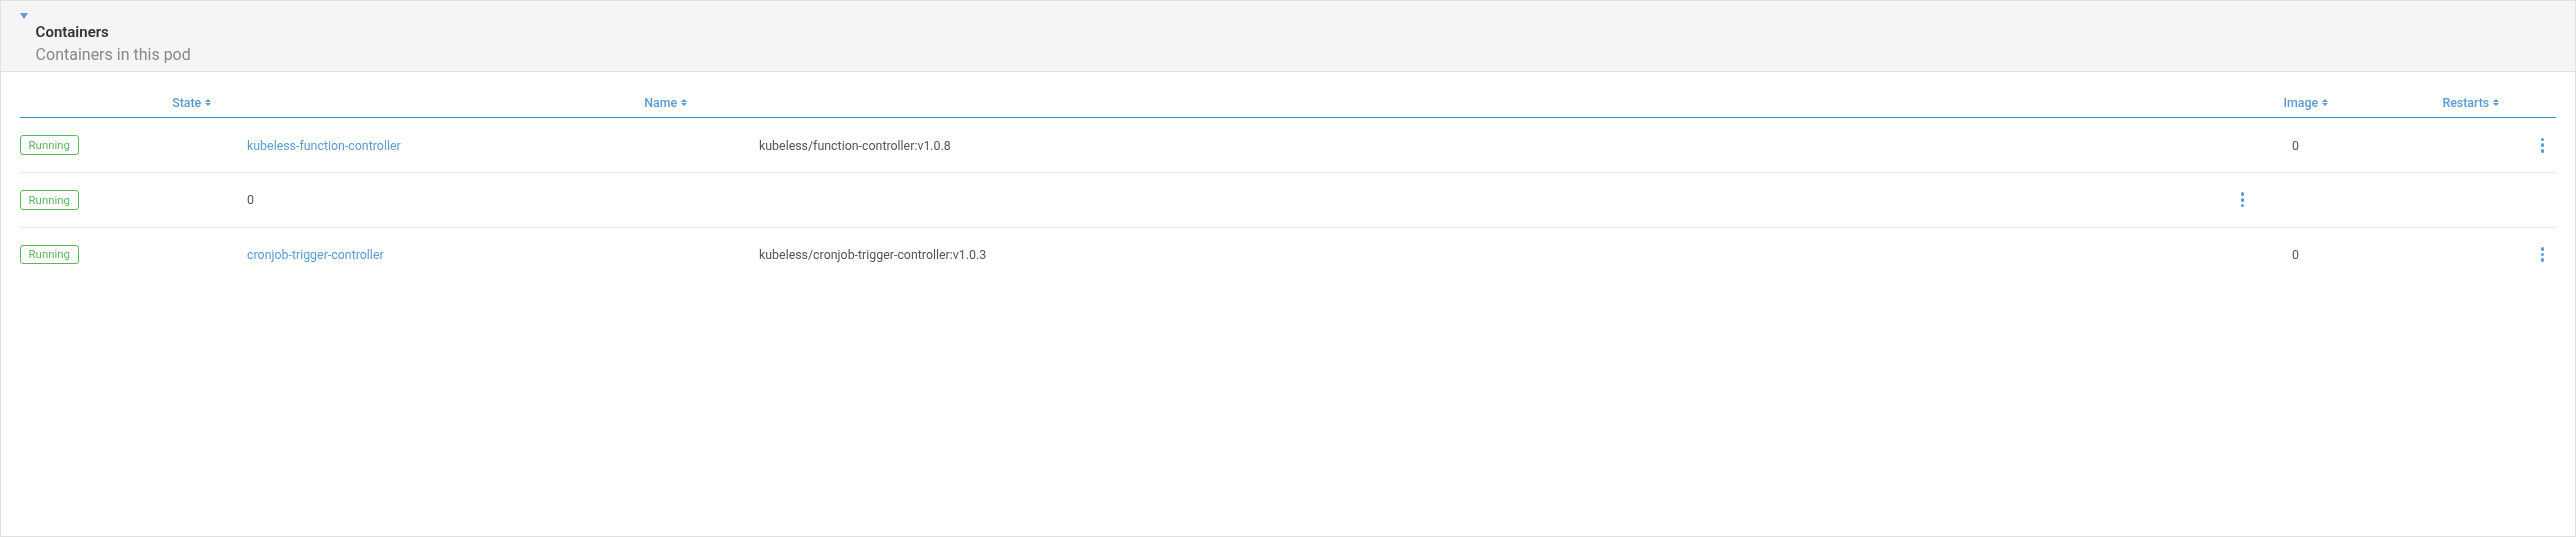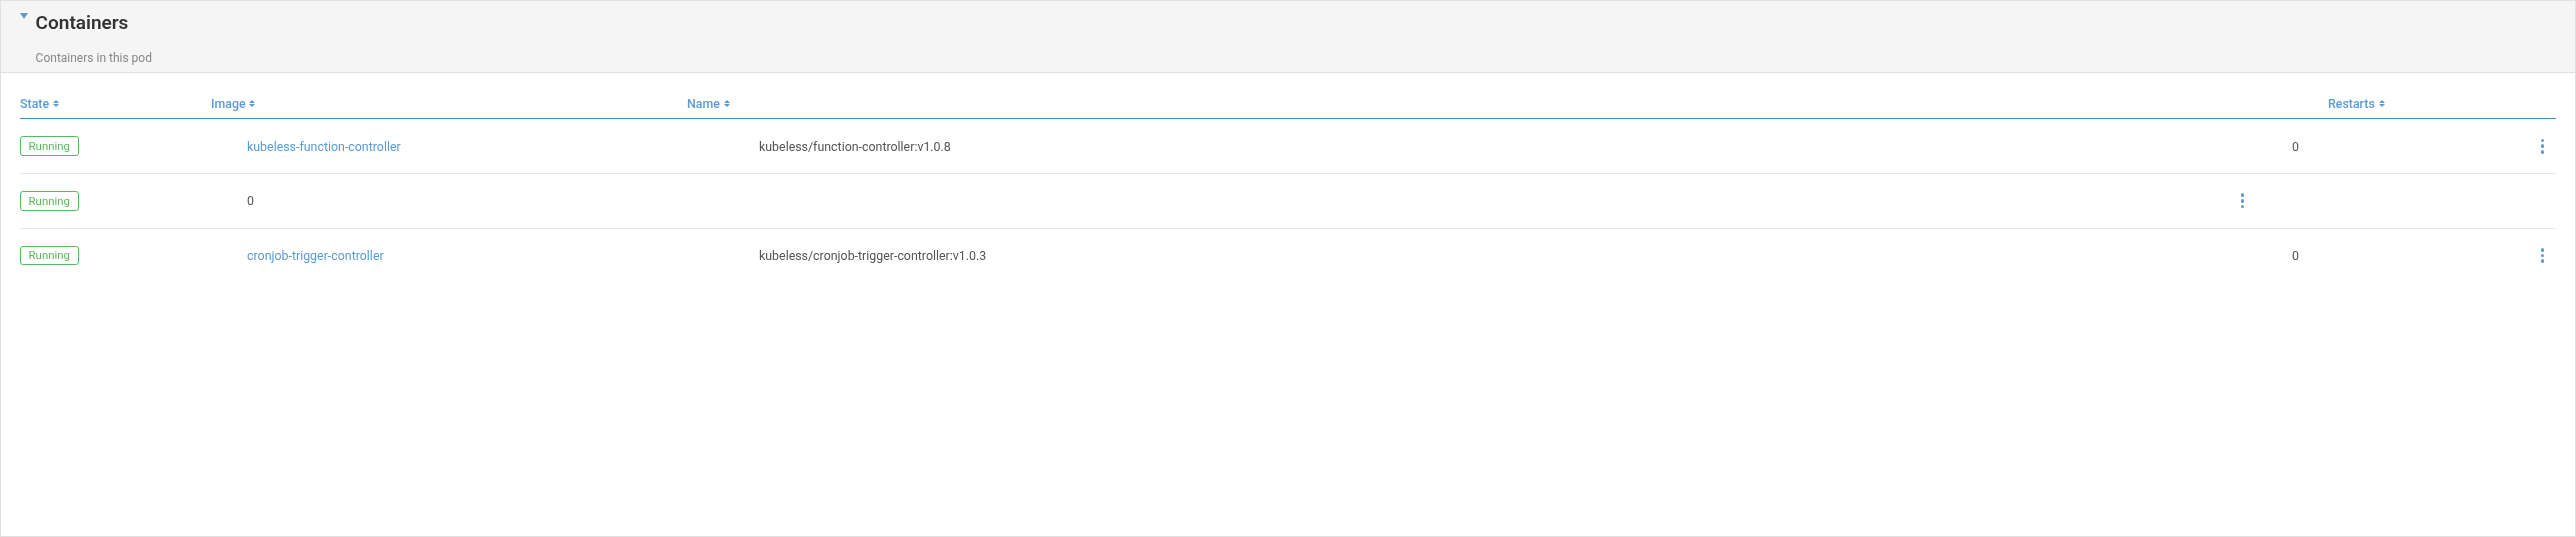--- a/index.html
+++ b/index.html
@@ -35,47 +35,49 @@
       border-right: 4.8px solid transparent;
       border-top: 6.7px solid #5b9bd5;
       display: inline-block;
       flex-shrink: 0;
     }
     .panel-title-group {
       display: flex;
       flex-direction: column;
     }
     .panel-title {
-      font-size: 19px;
+      font-size: 15px;
       font-weight: 600;
       color: #333;
+      margin-top: 12px;
     }
     .panel-subtitle {
-      font-size: 12px;
+      font-size: 16px;
       color: #888;
-      margin-top: 17px;
+      margin-top: 4px;
     }
     .table-container {
       padding: 0 19px;
     }
     .table-header {
       display: grid;
       grid-template-columns: 191px 476px 1fr 171px 57px;
       border-bottom: 1.9px solid #3a8dc5;
       padding: 13.3px 0 7.6px 0;
       margin-top: 9.5px;
     }
     .th {
       color: #5b9bd5;
       font-size: 12.4px;
       font-weight: 500;
       display: flex;
       align-items: center;
       gap: 3.8px;
       cursor: pointer;
+      justify-content: flex-end;
     }
     .th:last-child {
       justify-content: flex-end;
     }
     .sort-icon {
       display: inline-flex;
       flex-direction: column;
       gap: 1px;
     }
     .sort-up, .sort-down {
@@ -166,28 +168,28 @@
   <div class="table-container">
     <div class="table-header">
       <div class="th">
         <span>State</span>
         <span class="sort-icon">
           <i class="sort-up"></i>
           <i class="sort-down"></i>
         </span>
       </div>
       <div class="th">
+        <span>Name</span>
+        <span class="sort-icon">
+          <i class="sort-up"></i>
+          <i class="sort-down"></i>
+        </span>
+      </div>
+      <div class="th">
         <span>Image</span>
-        <span class="sort-icon">
-          <i class="sort-up"></i>
-          <i class="sort-down"></i>
-        </span>
-      </div>
-      <div class="th">
-        <span>Name</span>
         <span class="sort-icon">
           <i class="sort-up"></i>
           <i class="sort-down"></i>
         </span>
       </div>
       <div class="th">
         <span>Restarts</span>
         <span class="sort-icon">
           <i class="sort-up"></i>
           <i class="sort-down"></i>

